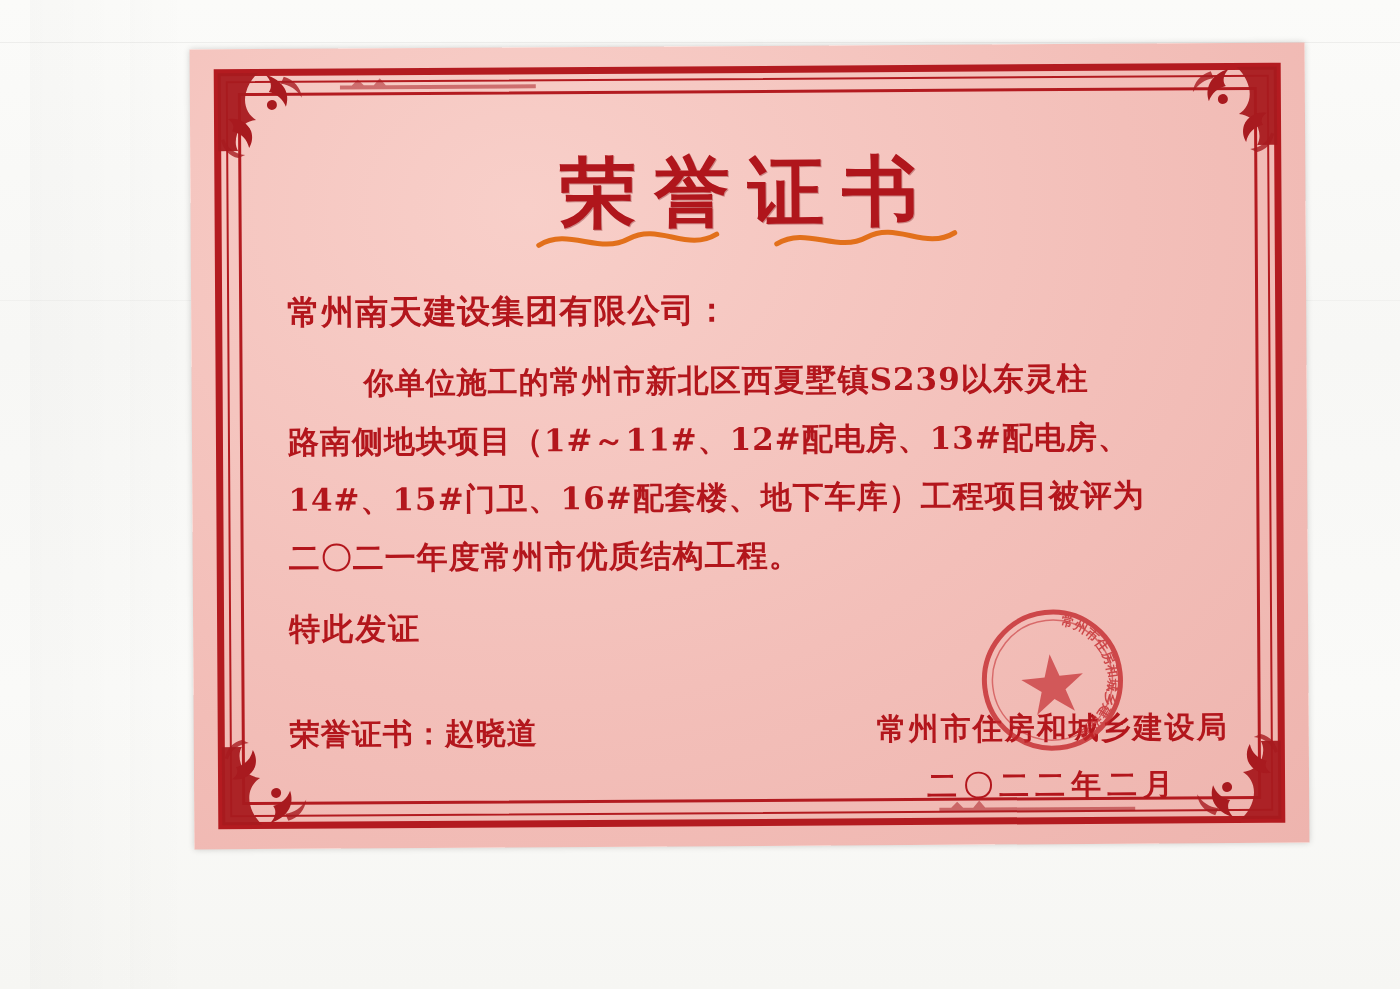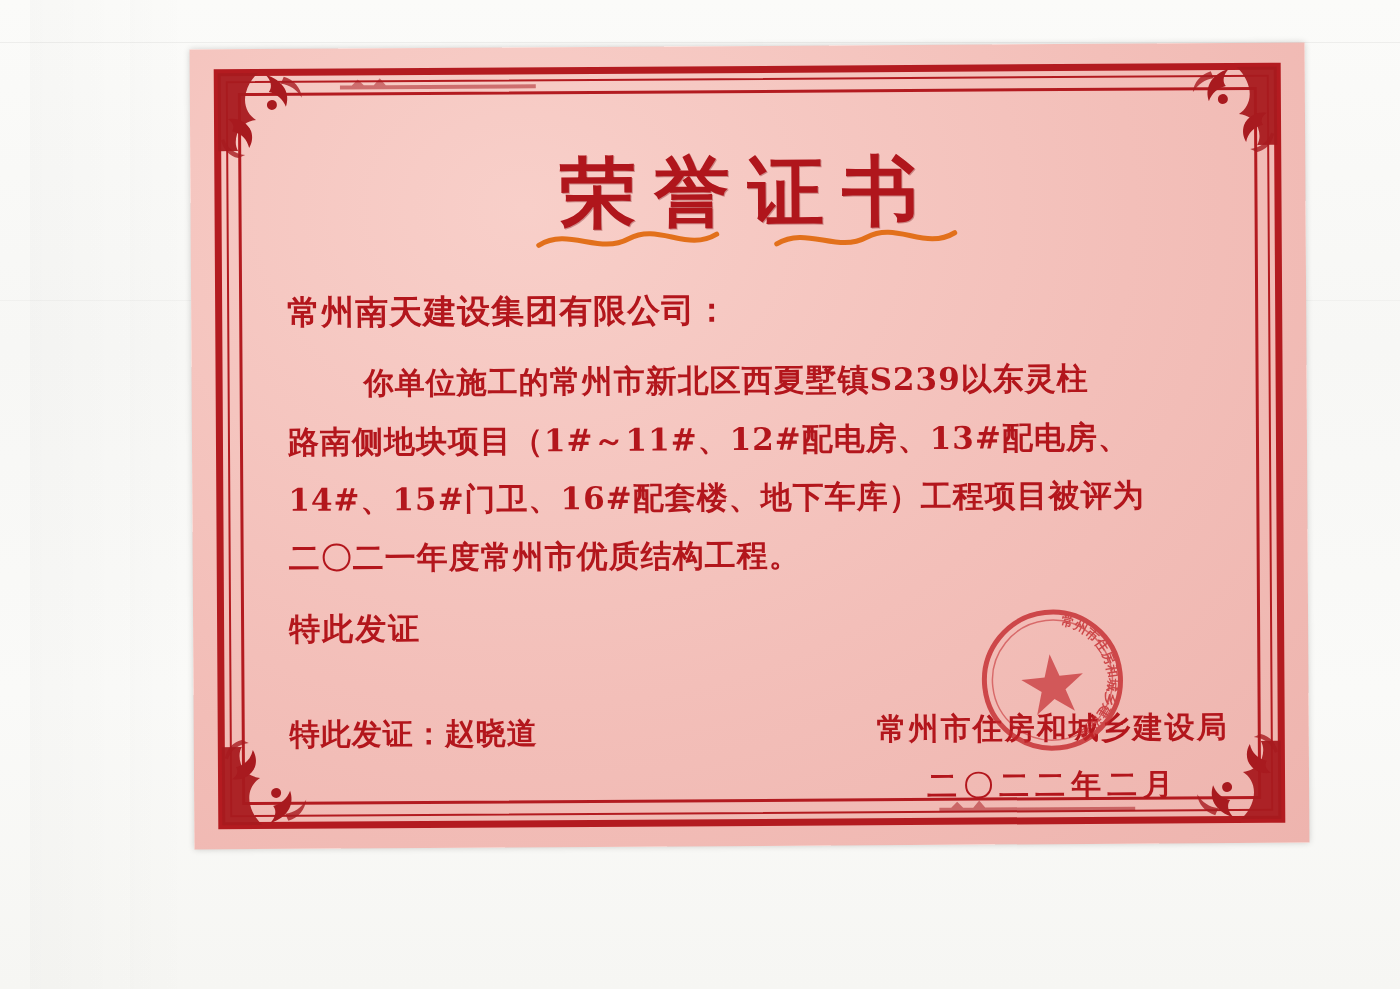--- a/index.html
+++ b/index.html
@@ -307,21 +307,21 @@
         </div>
         <div>路南侧地块项目（1#～11#、12#配电房、13#配电房、</div>
         <div>14#、15#门卫、16#配套楼、地下车库）工程项目被评为</div>
         <div>二〇二一年度常州市优质结构工程。</div>
       </div>
       <div class="note">特此发证</div>
     </div>
 
     <div class="sig-row">
       <div class="sig-left">
-        <span>特此发证：</span><span>赵晓道</span>
+        <span>荣誉证书：</span><span>赵晓道</span>
       </div>
       <div class="sig-right">
         <div class="seal">
           <svg viewBox="0 0 148 148">
             <circle cx="74" cy="74" r="68" fill="none" stroke="#c3272b" stroke-width="5"></circle>
             <circle cx="74" cy="74" r="60" fill="none" stroke="#c3272b" stroke-width="1.5" opacity=".7"></circle>
             <path d="M74 48l7.5 22.5h23.5l-19 14 7 22.5-19-14-19 14 7-22.5-19-14h23.5z" fill="#c3272b" opacity=".85"></path>
             <path id="sealTop" d="M74 18 a56 56 0 0 1 0 112" fill="none"></path>
             <text class="seal-text">
               <textPath href="#sealTop" startOffset="8%">常州市住房和城乡建设局</textPath>

